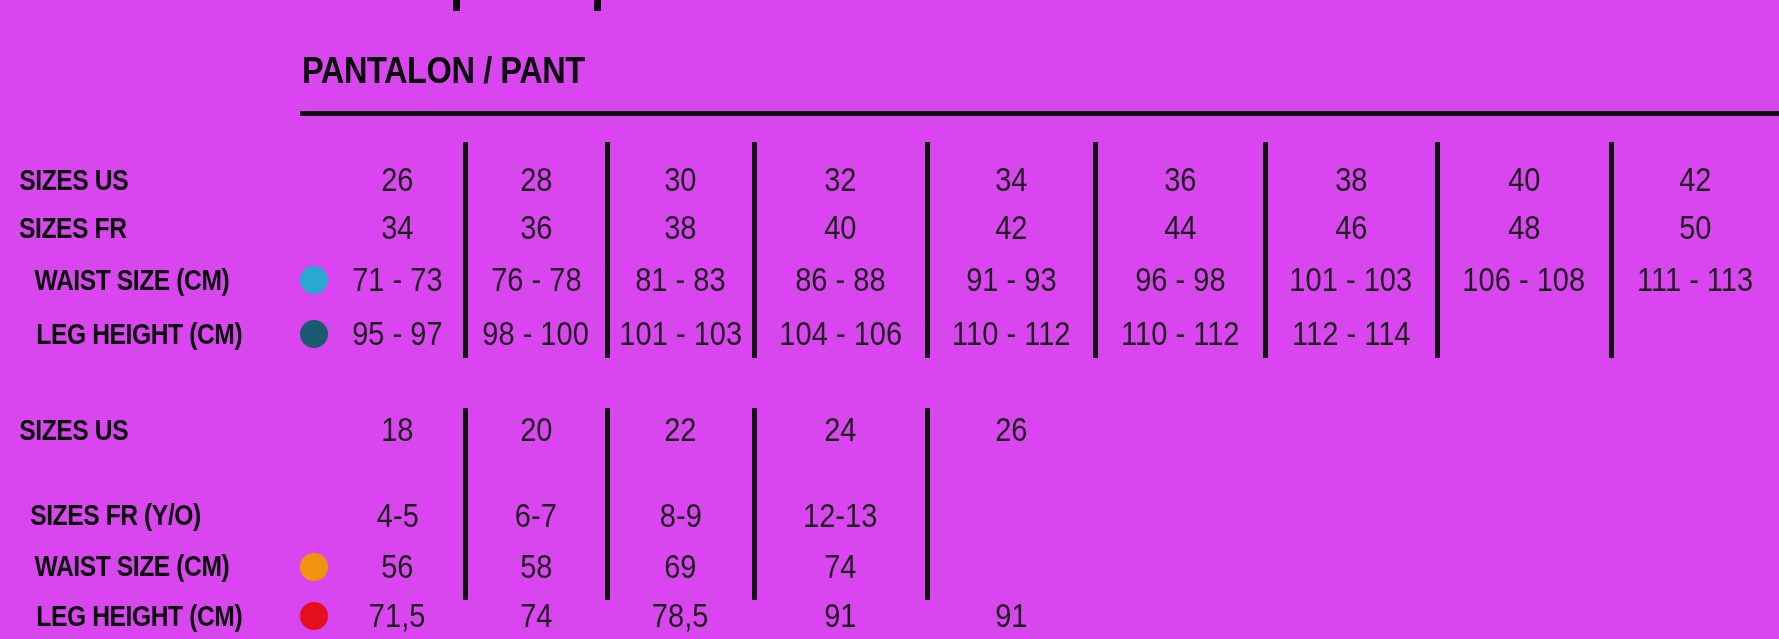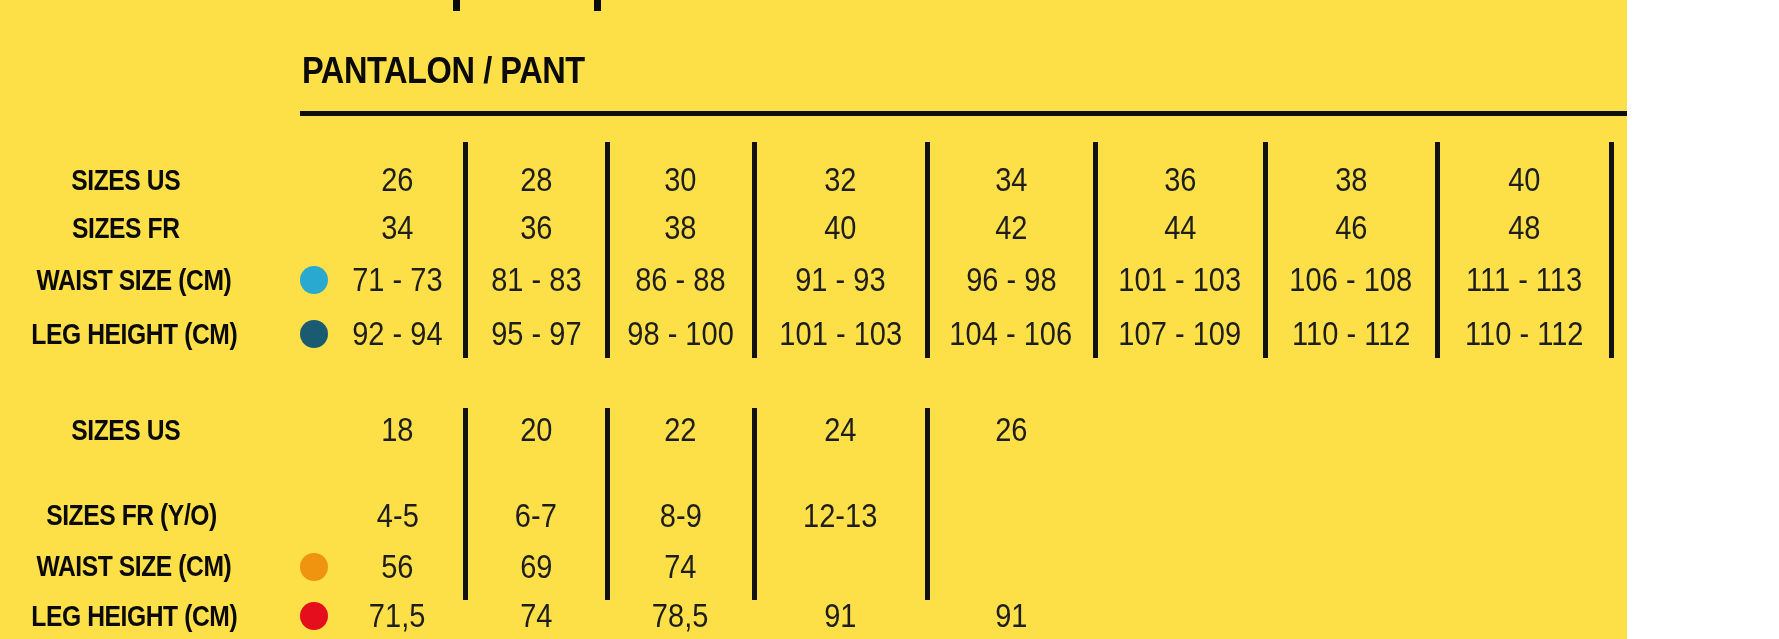--- a/index.html
+++ b/index.html
@@ -1,17 +1,17 @@
 <!DOCTYPE html>
 <html><head>
 <meta charset="utf-8">
 <style>
   html,body{margin:0;padding:0;background:#ffffff;}
   .canvas{
-    position:relative;width:1627px;height:639px;background:#fde047;overflow:hidden;
+    position:relative;width:1779px;height:639px;background:#d946ef;overflow:hidden;
     font-family:"Liberation Sans",sans-serif;color:#111;
   }
   .artifact{position:absolute;top:0;width:7px;height:11px;background:#0a0a0a;}
   .artifact.a1{left:453px;}
   .artifact.a2{left:594px;}
 
   .title{
     position:absolute;left:302px;top:50px;margin:0;
     font-size:37px;font-weight:800;letter-spacing:-0.5px;color:#0a0a0a;
     transform:scaleX(0.88);transform-origin:left center;white-space:nowrap;
@@ -28,21 +28,21 @@
   .t1 .row:nth-child(1){height:48px;}
   .t1 .row:nth-child(2){height:48px;}
   .t1 .row:nth-child(3){height:56px;}
   .t1 .row:nth-child(4){height:52px;}
   .t2 .row:nth-child(1){height:48px;}
   .t2 .row:nth-child(2){height:51px;margin-top:36px;}
   .t2 .row:nth-child(3){height:51px;}
   .t2 .row:nth-child(4){height:48px;}
 
   .cell{display:flex;align-items:center;justify-content:center;overflow:visible;}
-  .cell.lbl{justify-content:center;}
+  .cell.lbl{justify-content:flex-start;}
   .cell.dotc{justify-content:flex-end;padding-right:2px;}
   .l{
     font-size:29px;font-weight:800;letter-spacing:-0.5px;color:#0a0a0a;white-space:nowrap;
     transform:scaleX(0.85);transform-origin:right center;
   }
   .n{
     font-size:33px;font-weight:400;color:#1d1d1d;white-space:nowrap;
     transform:scaleX(0.88);transform-origin:center center;
   }
   .dot{width:28px;height:28px;border-radius:50%;display:block;}
@@ -135,20 +135,23 @@
       <div class="cell lbl">
           <span class="l">WAIST SIZE (CM)</span>
         </div>
       <div class="cell dotc">
           <span class="dot" style="background-color: rgb(41, 169, 208);"></span>
         </div>
       <div class="cell">
           <span class="n">71 - 73</span>
         </div>
       <div class="cell">
+          <span class="n">76 - 78</span>
+        </div>
+      <div class="cell">
           <span class="n">81 - 83</span>
         </div>
       <div class="cell">
           <span class="n">86 - 88</span>
         </div>
       <div class="cell">
           <span class="n">91 - 93</span>
         </div>
       <div class="cell">
           <span class="n">96 - 98</span>
@@ -164,36 +167,30 @@
         </div>
     </div>
     <div class="row">
       <div class="cell lbl">
           <span class="l">LEG HEIGHT (CM)</span>
         </div>
       <div class="cell dotc">
           <span class="dot" style="background-color: rgb(26, 91, 114);"></span>
         </div>
       <div class="cell">
-          <span class="n">92 - 94</span>
-        </div>
-      <div class="cell">
           <span class="n">95 - 97</span>
         </div>
       <div class="cell">
           <span class="n">98 - 100</span>
         </div>
       <div class="cell">
           <span class="n">101 - 103</span>
         </div>
       <div class="cell">
           <span class="n">104 - 106</span>
-        </div>
-      <div class="cell">
-          <span class="n">107 - 109</span>
         </div>
       <div class="cell">
           <span class="n">110 - 112</span>
         </div>
       <div class="cell">
           <span class="n">110 - 112</span>
         </div>
       <div class="cell">
           <span class="n">112 - 114</span>
         </div>
@@ -253,20 +250,23 @@
       <div class="cell lbl">
           <span class="l">WAIST SIZE (CM)</span>
         </div>
       <div class="cell dotc">
           <span class="dot" style="background-color: rgb(240, 148, 15);"></span>
         </div>
       <div class="cell">
           <span class="n">56</span>
         </div>
       <div class="cell">
+          <span class="n">58</span>
+        </div>
+      <div class="cell">
           <span class="n">69</span>
         </div>
       <div class="cell">
           <span class="n">74</span>
         </div>
     </div>
     <div class="row">
       <div class="cell lbl">
           <span class="l">LEG HEIGHT (CM)</span>
         </div>

